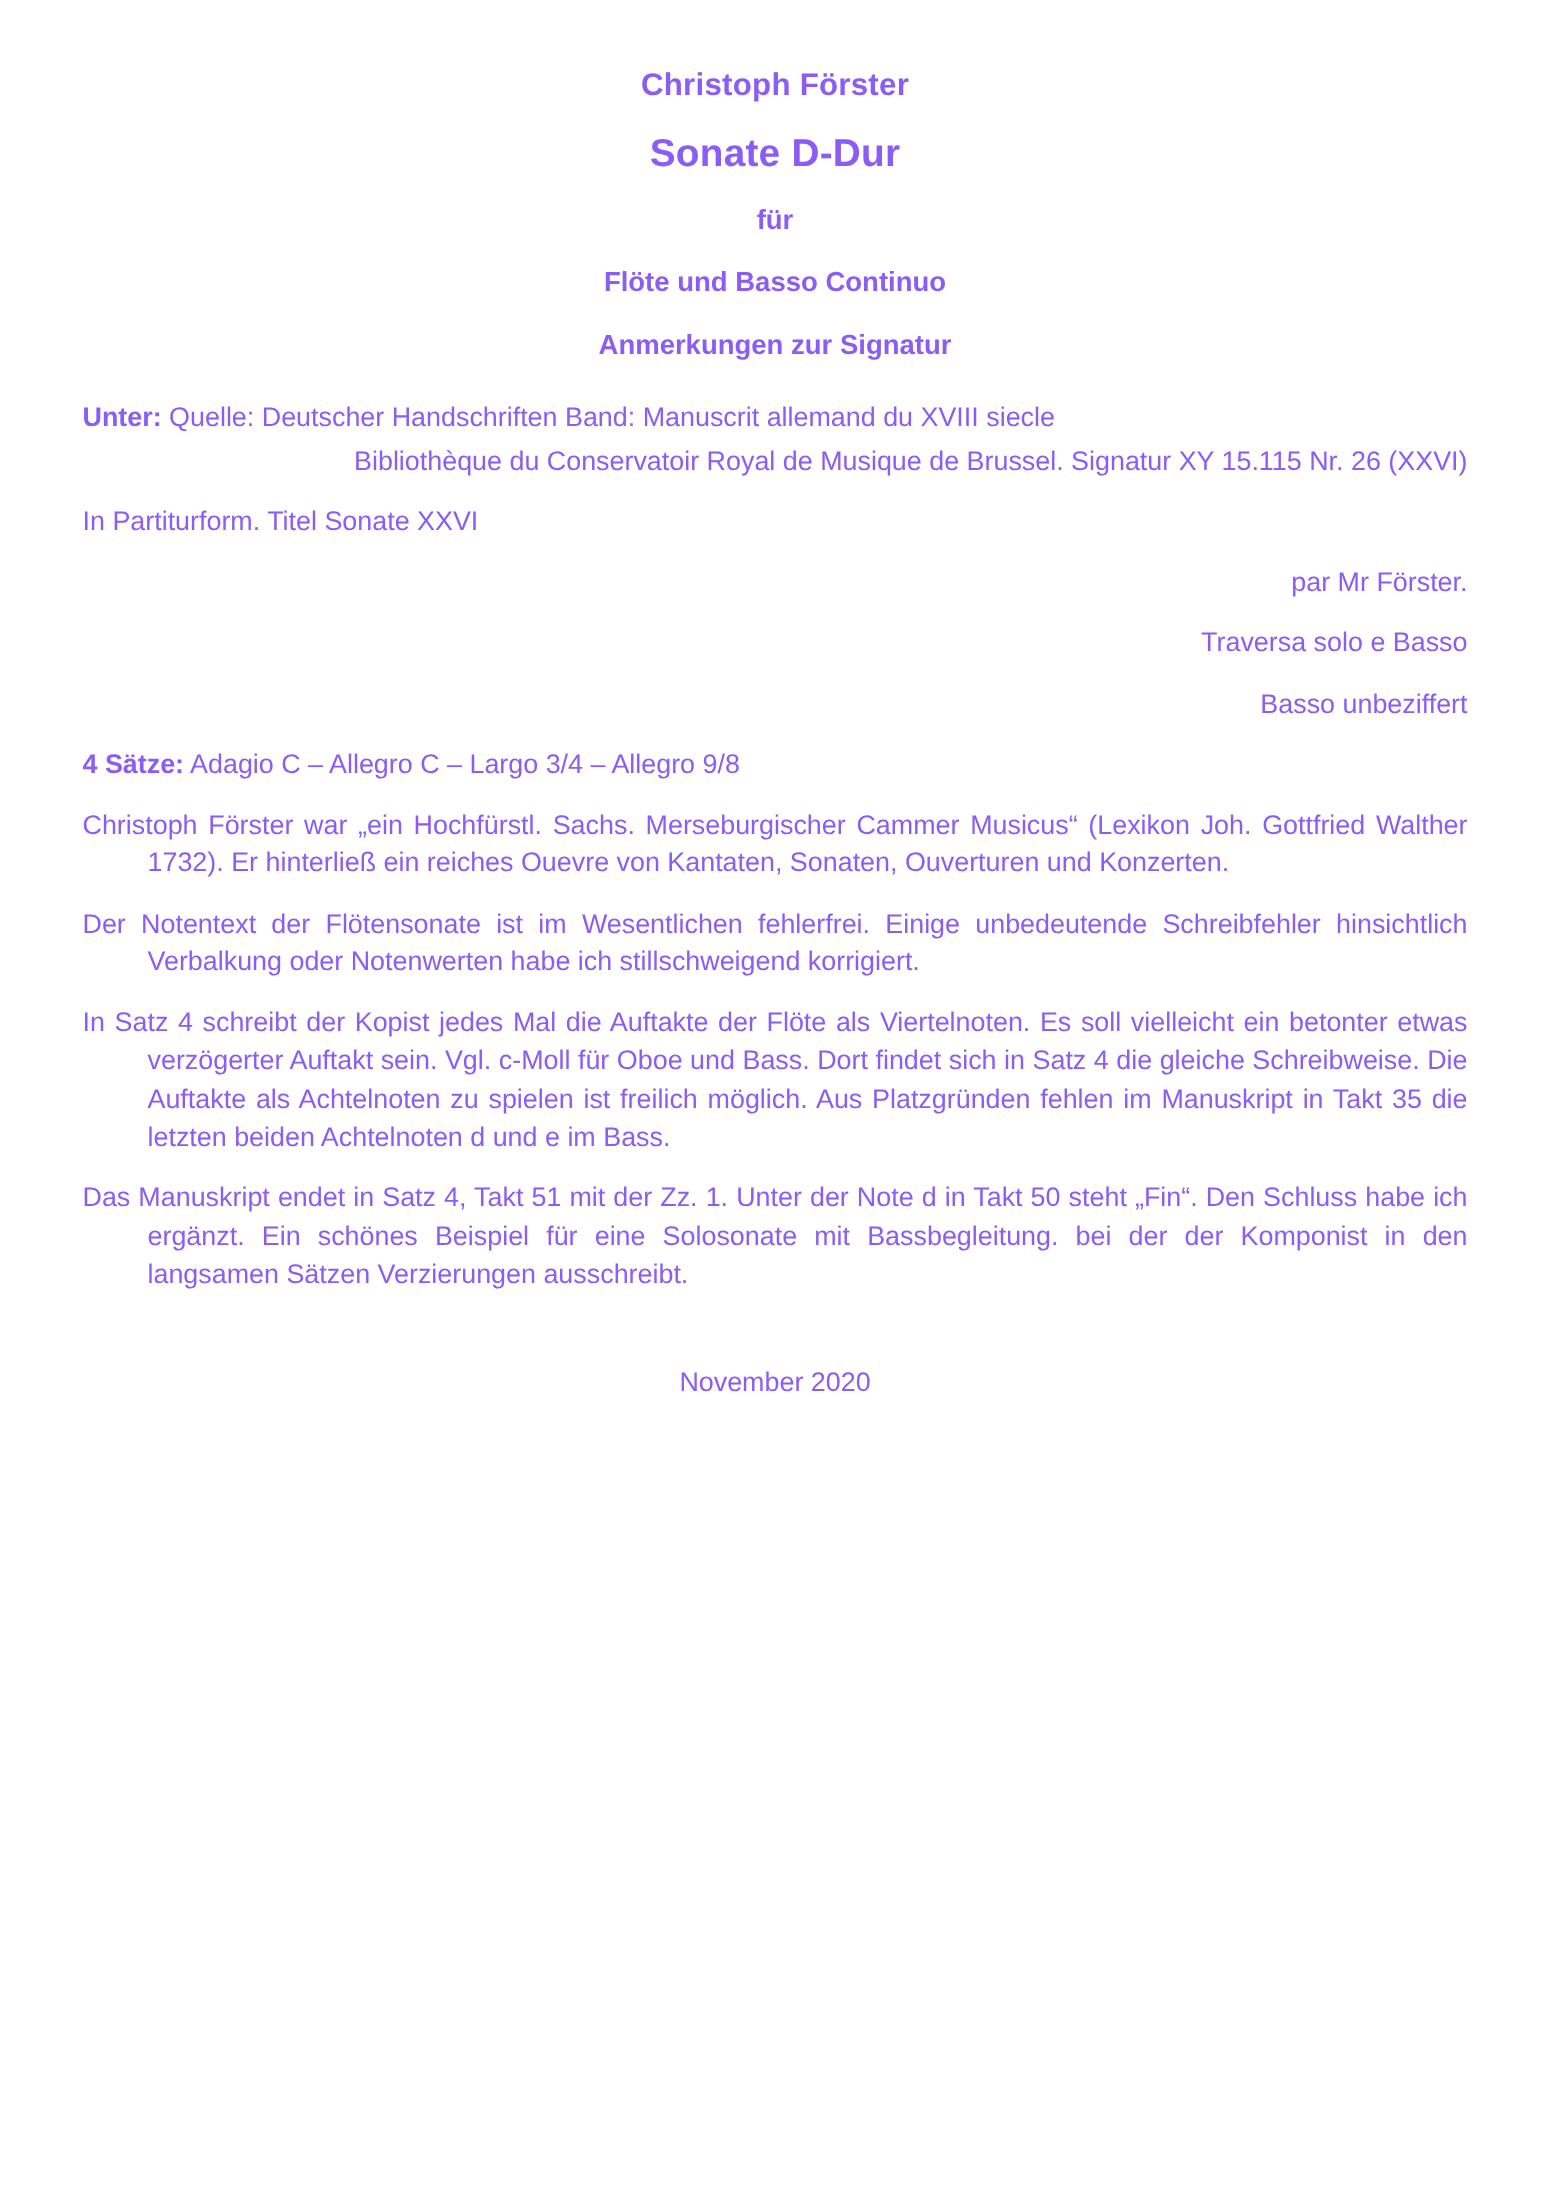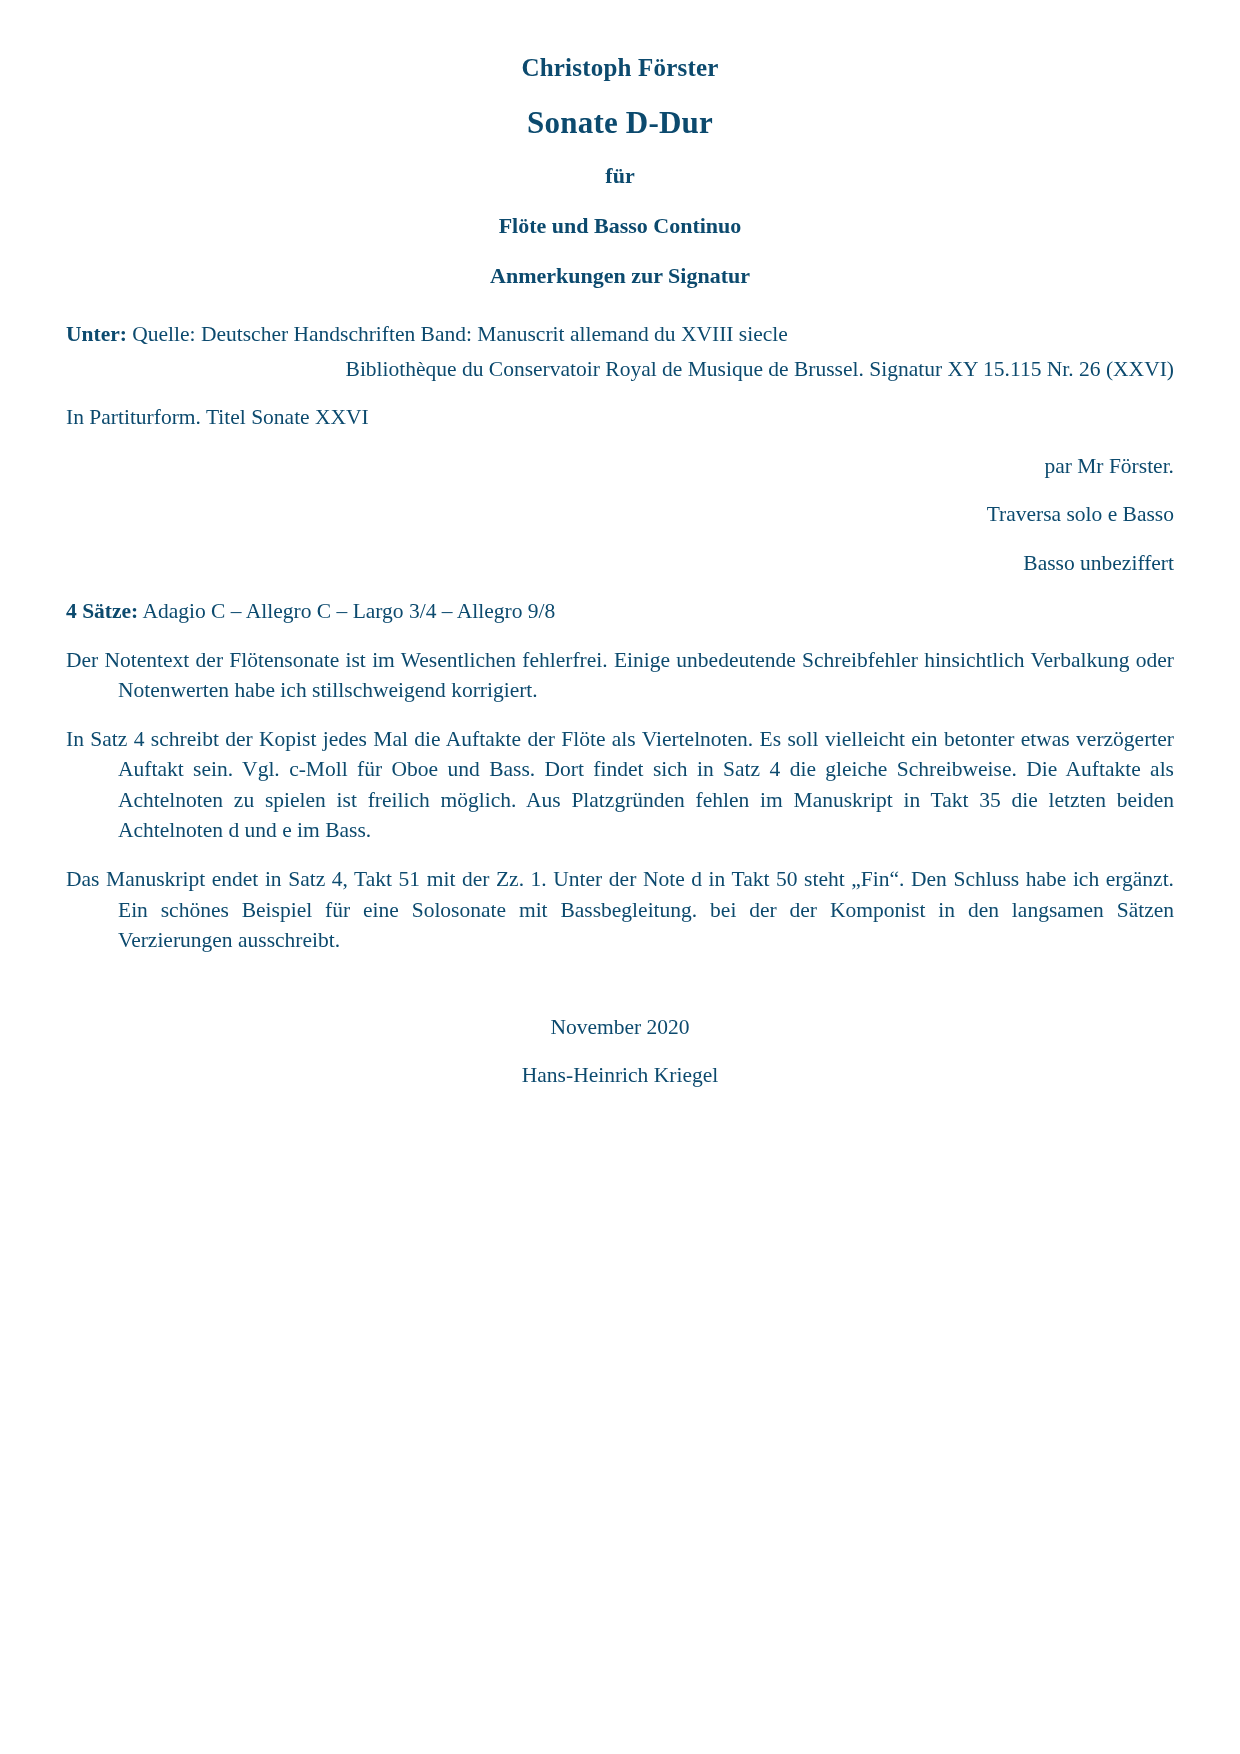--- a/index.html
+++ b/index.html
@@ -6,22 +6,22 @@
     margin: 0;
     padding: 0;
     background: #ffffff;
   }
   .page {
     width: 1240px;
     height: 1754px;
     background: #ffffff;
     position: relative;
     margin: 0 auto;
-    font-family: Liberation Serif, serif;
-    color: #0c4a6e;
+    font-family: Liberation Sans, sans-serif;
+    color: #8b5cf6;
     box-sizing: border-box;
     overflow: hidden;
   }
   .content {
     position: absolute;
     left: 66px;
     top: 54px;
     width: 1108px;
   }
 
@@ -118,26 +118,26 @@
     <div class="para no-hang">In Partiturform. Titel Sonate XXVI</div>
 
     <div class="indented">par Mr Förster.</div>
 
     <div class="indented">Traversa solo e Basso</div>
 
     <div class="indented">Basso unbeziffert</div>
 
     <div class="para left"><b>4 Sätze:</b> <span>Adagio C – Allegro C – Largo 3/4 – Allegro 9/8</span></div>
 
+    <div class="para">Christoph Förster war „ein Hochfürstl. Sachs. Merseburgischer Cammer Musicus“ (Lexikon Joh. Gottfried Walther 1732). Er hinterließ ein reiches Ouevre von Kantaten, Sonaten, Ouverturen und Konzerten.</div>
 
     <div class="para">Der Notentext der Flötensonate ist im Wesentlichen fehlerfrei. Einige unbedeutende Schreibfehler hinsichtlich Verbalkung oder Notenwerten habe ich stillschweigend korrigiert.</div>
 
     <div class="para">In Satz 4 schreibt der Kopist jedes Mal die Auftakte der Flöte als Viertelnoten. Es soll vielleicht ein betonter etwas verzögerter Auftakt sein. Vgl. c-Moll für Oboe und Bass. Dort findet sich in Satz 4 die gleiche Schreibweise. Die Auftakte als Achtelnoten zu spielen ist freilich möglich. Aus Platzgründen fehlen im Manuskript in Takt 35 die letzten beiden Achtelnoten d und e im Bass.</div>
 
     <div class="para">Das Manuskript endet in Satz 4, Takt 51 mit der Zz. 1. Unter der Note d in Takt 50 steht „Fin“. Den Schluss habe ich ergänzt. Ein schönes Beispiel für eine Solosonate mit Bassbegleitung. bei der der Komponist in den langsamen Sätzen Verzierungen ausschreibt.</div>
 
     <div class="sign-block">
       <div class="sign-line">November 2020</div>
-      <div class="sign-line">Hans-Heinrich Kriegel</div>
     </div>
 
   </div>
 </div>
 
 </body></html>

